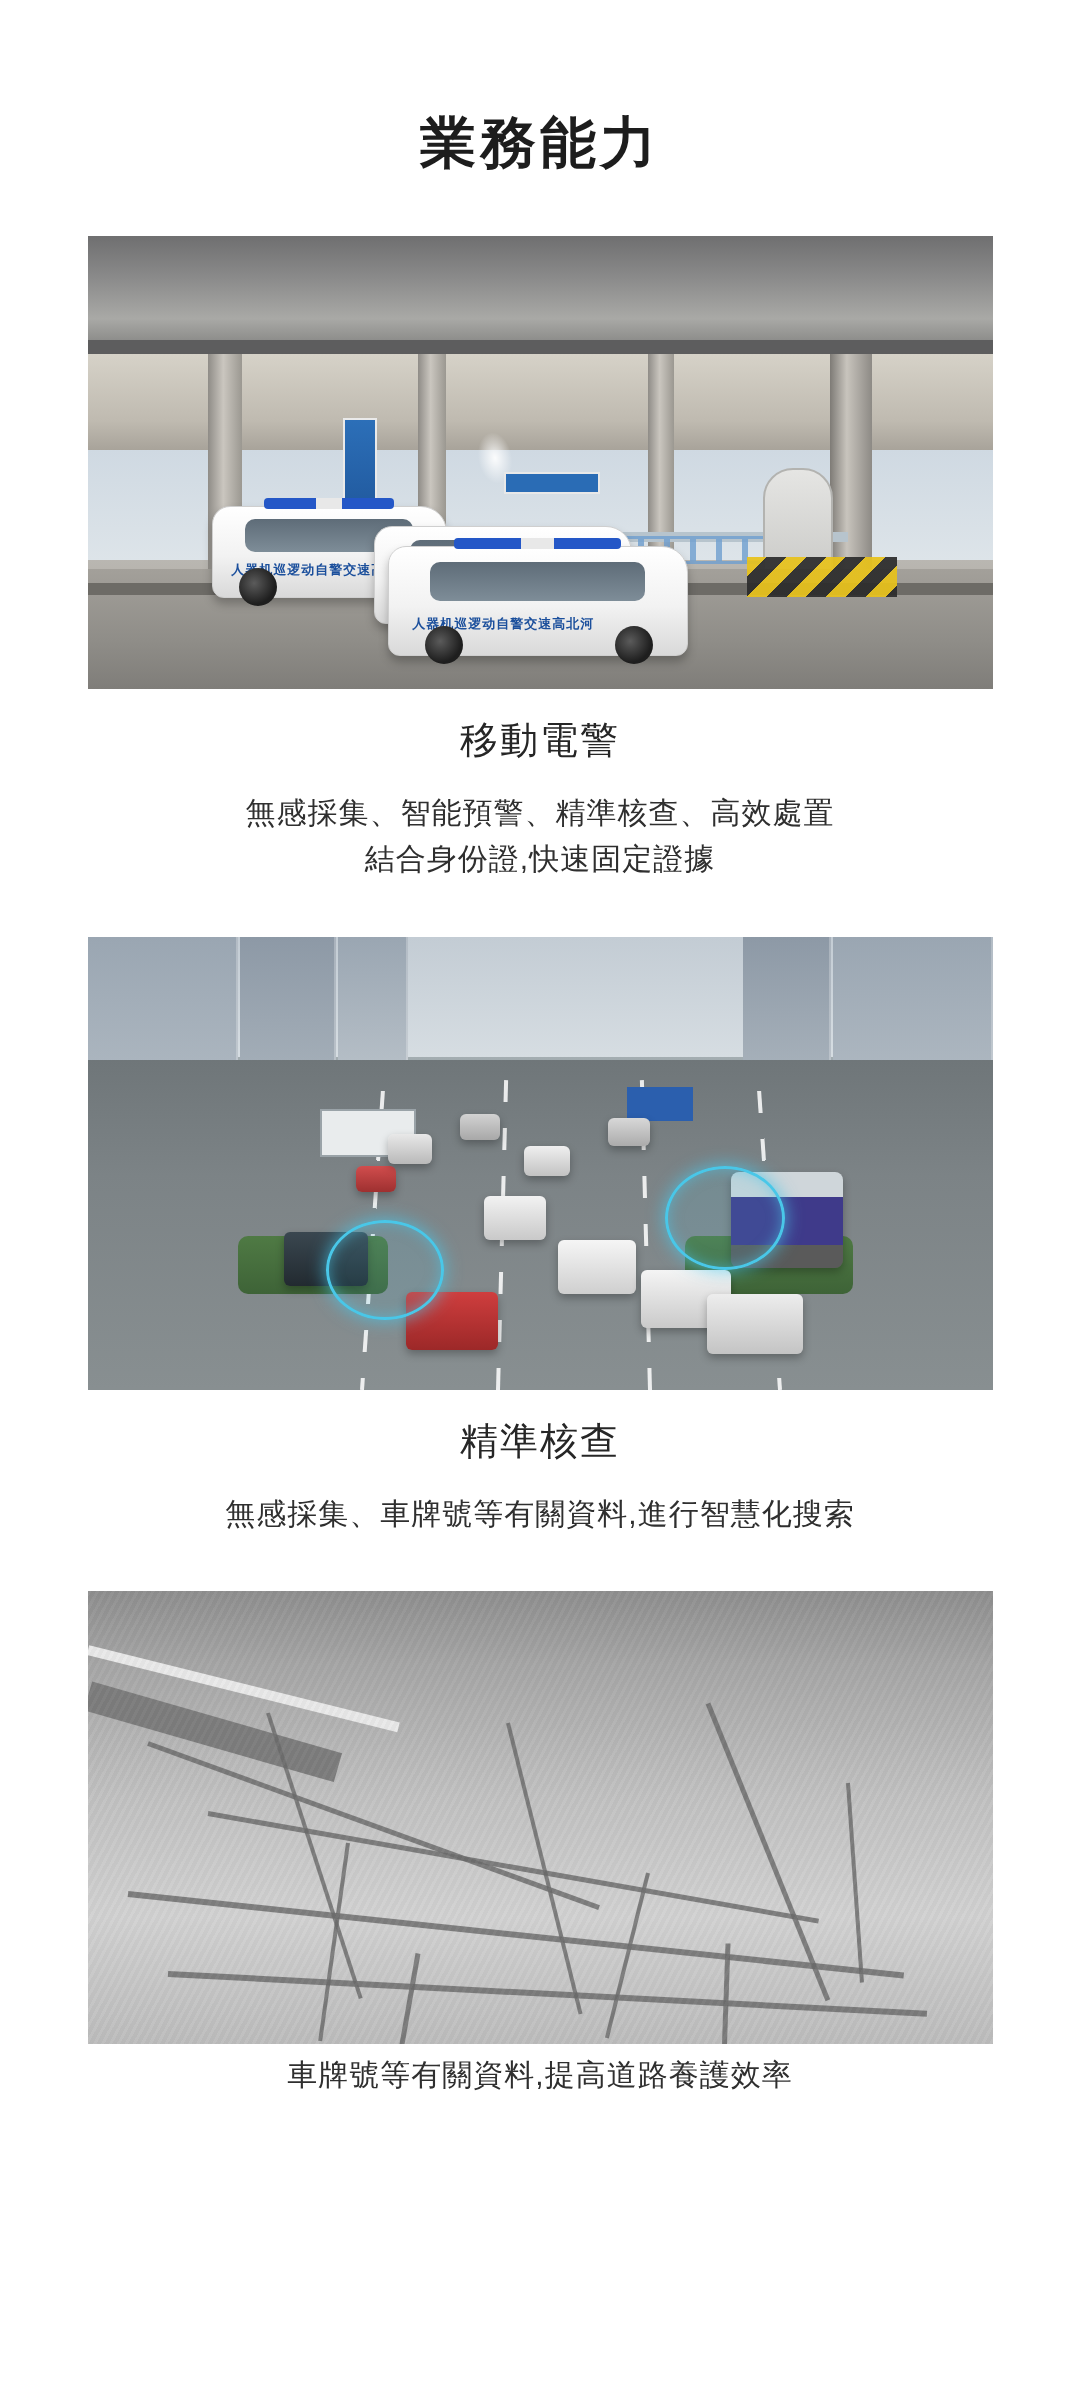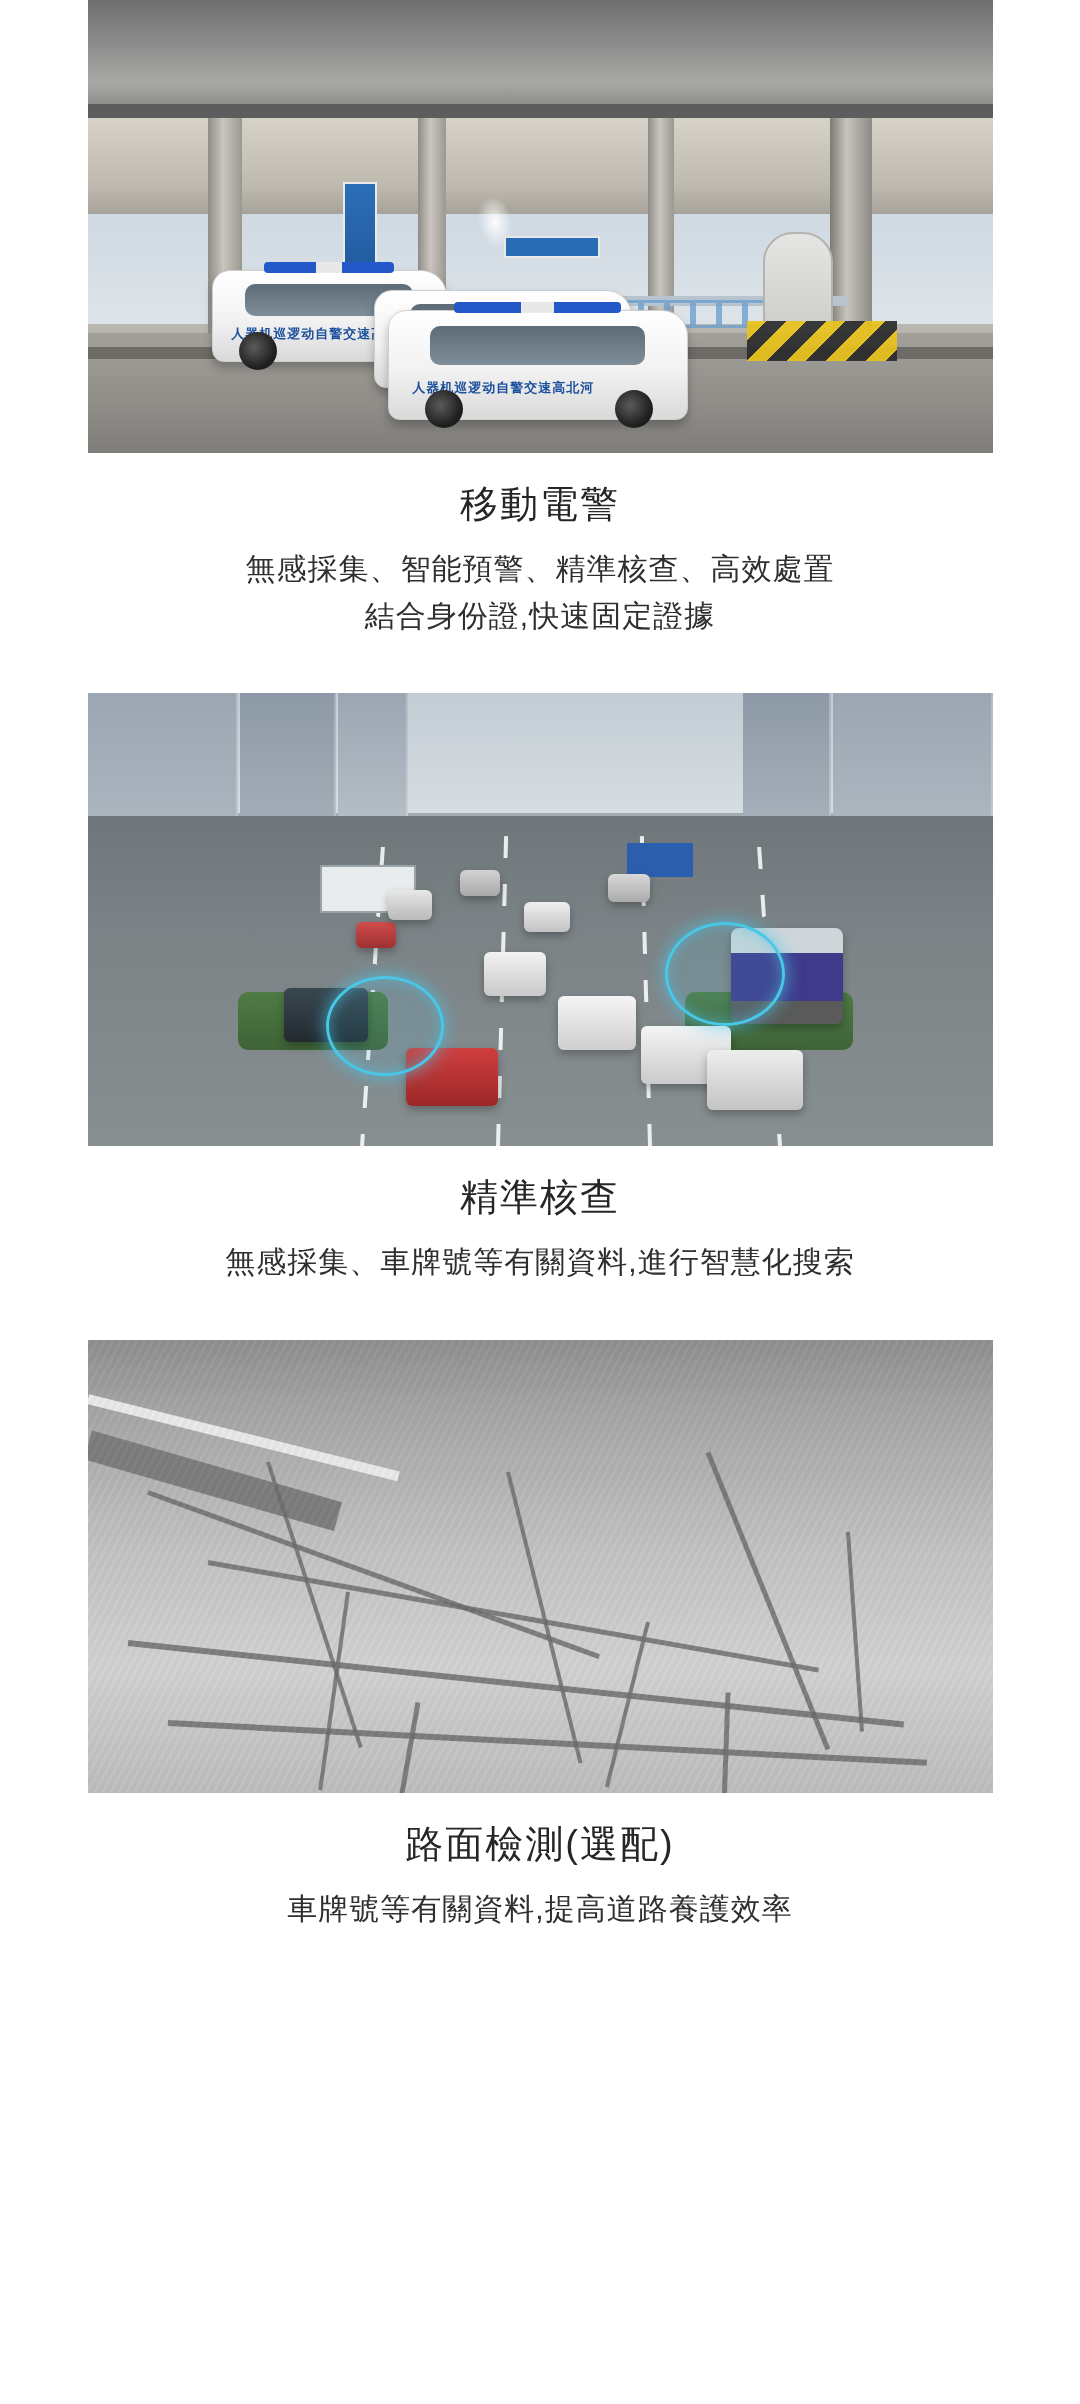--- a/index.html
+++ b/index.html
@@ -58,20 +58,21 @@
     margin-bottom: 16px;
     text-align: center;
   }
   .caption-lines {
     text-align: center;
     font-size: 30px;
     line-height: 1.55;
     color: #2f2f2f;
     letter-spacing: 1px;
     margin-bottom: 54px;
+    margin-top: 8px;
   }
   .caption-lines .line { display: block; }
 
   
   .tollgate {
     background:
       linear-gradient(to bottom, #9fb2c4 0%, #b9c6d2 22%, #cfd6da 40%, #c9c9c6 55%, #b6b3ad 75%, #9e9b95 100%);
   }
   .tg-canopy {
     position: absolute; left: 0; top: 0; width: 100%; height: 118px;
@@ -290,20 +291,21 @@
     background:
       repeating-linear-gradient(118deg, rgba(255,255,255,.05) 0 3px, rgba(0,0,0,.05) 3px 7px);
     opacity: .5;
   }
 </style>
 </head>
 <body>
 
 <div class="page">
 
+  <h1 class="page-title">業務能力</h1>
 
   <section class="section">
     <div class="photo tollgate">
       <div class="tg-canopy"></div>
       <div class="tg-ceiling"></div>
       <div class="tg-sky"></div>
       <div class="tg-pillar p1"></div>
       <div class="tg-pillar p2"></div>
       <div class="tg-pillar p3"></div>
       <div class="tg-pillar p4"></div>
@@ -404,19 +406,18 @@
       <div class="pv-crack" style="left:620px; top:110px; width:320px; height:5px;  transform:rotate(68deg);"></div>
       <div class="pv-crack" style="left:260px; top:250px; width:200px; height:4px;  transform:rotate(98deg);"></div>
       <div class="pv-crack" style="left:560px; top:280px; width:170px; height:4px;  transform:rotate(104deg);"></div>
       <div class="pv-crack" style="left:760px; top:190px; width:200px; height:4px;  transform:rotate(86deg);"></div>
       <div class="pv-crack" style="left:80px;  top:380px; width:760px; height:6px;  transform:rotate(3deg);"></div>
       <div class="pv-crack" style="left:330px; top:360px; width:110px; height:5px;  transform:rotate(100deg);"></div>
       <div class="pv-crack" style="left:640px; top:350px; width:120px; height:5px;  transform:rotate(92deg);"></div>
       <div class="pv-grain"></div>
     </div>
 
-    <div class="caption-title">路面檢測(選配)</div>
     <div class="caption-lines">
       <span class="line">車牌號等有關資料,提高道路養護效率</span>
     </div>
   </section>
 
 </div>
 
 </body></html>

